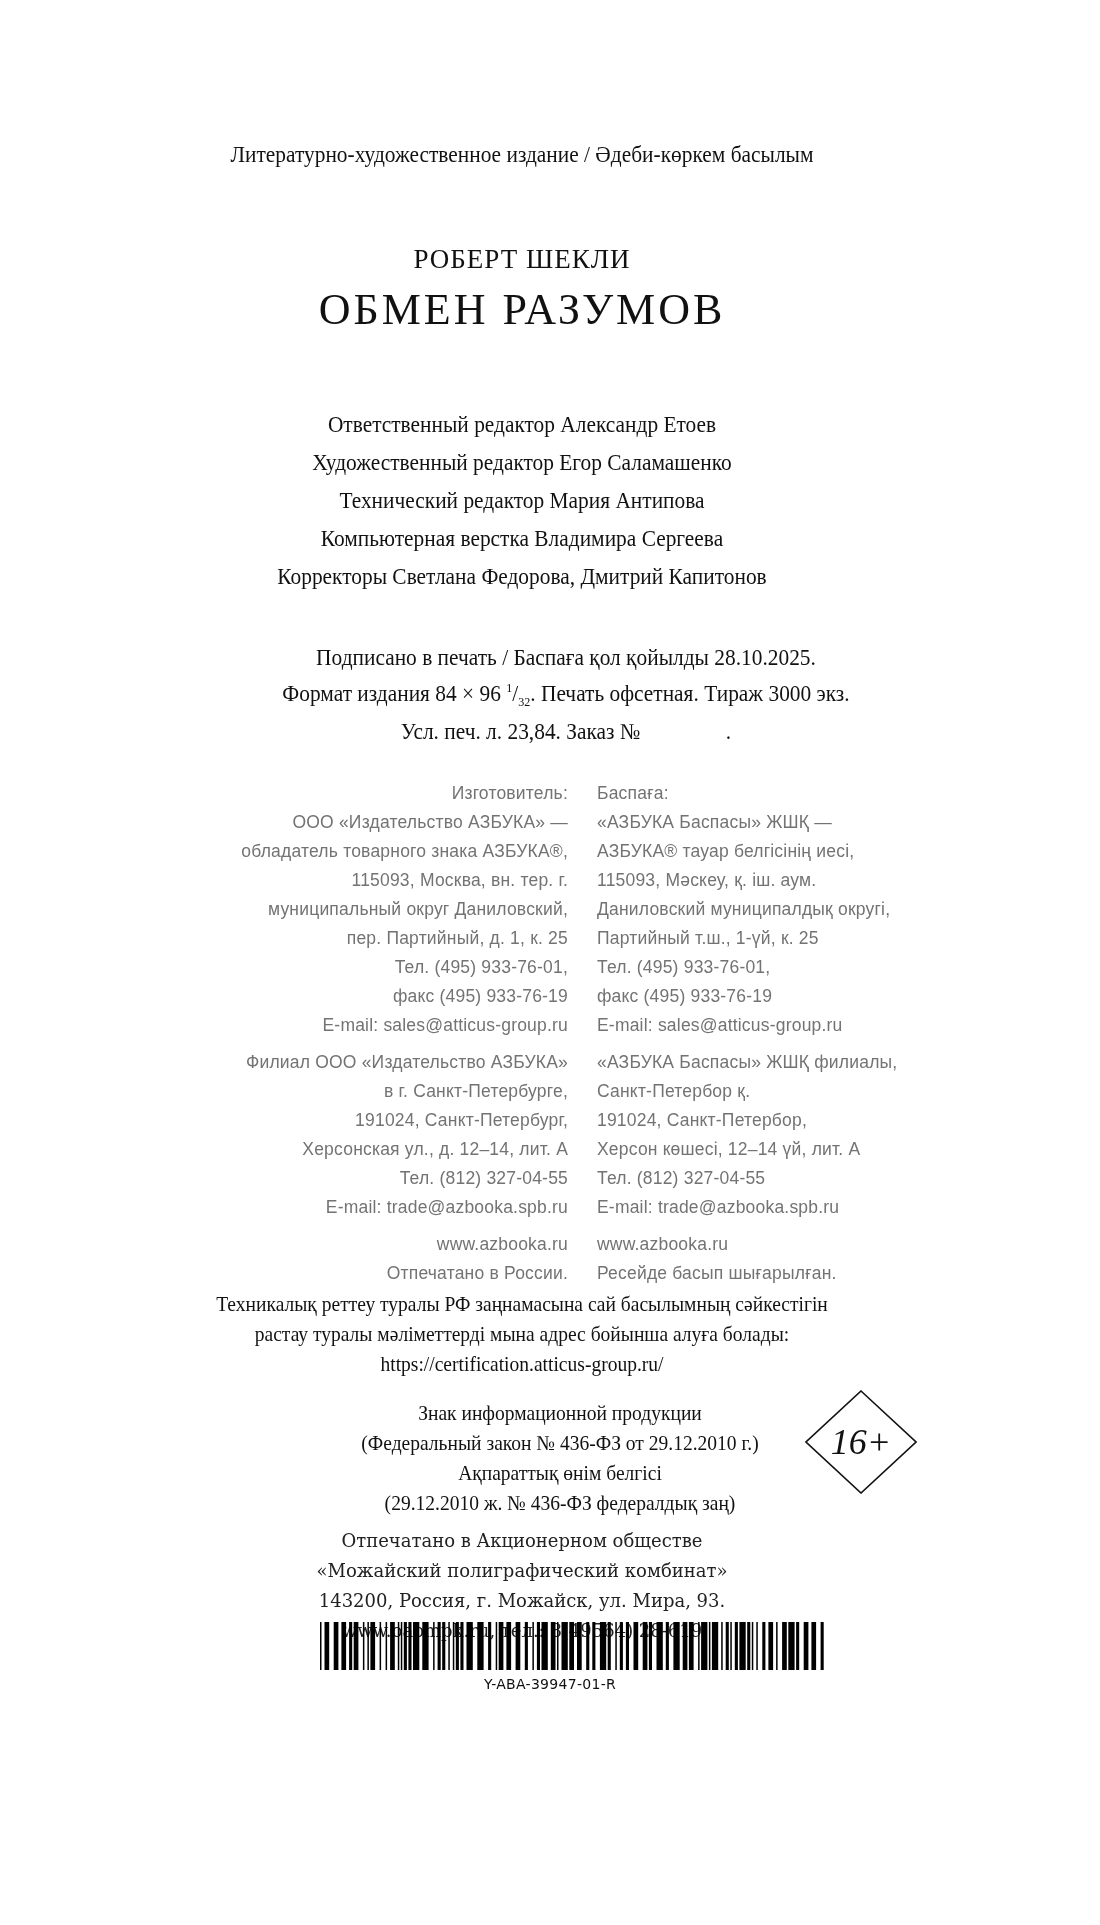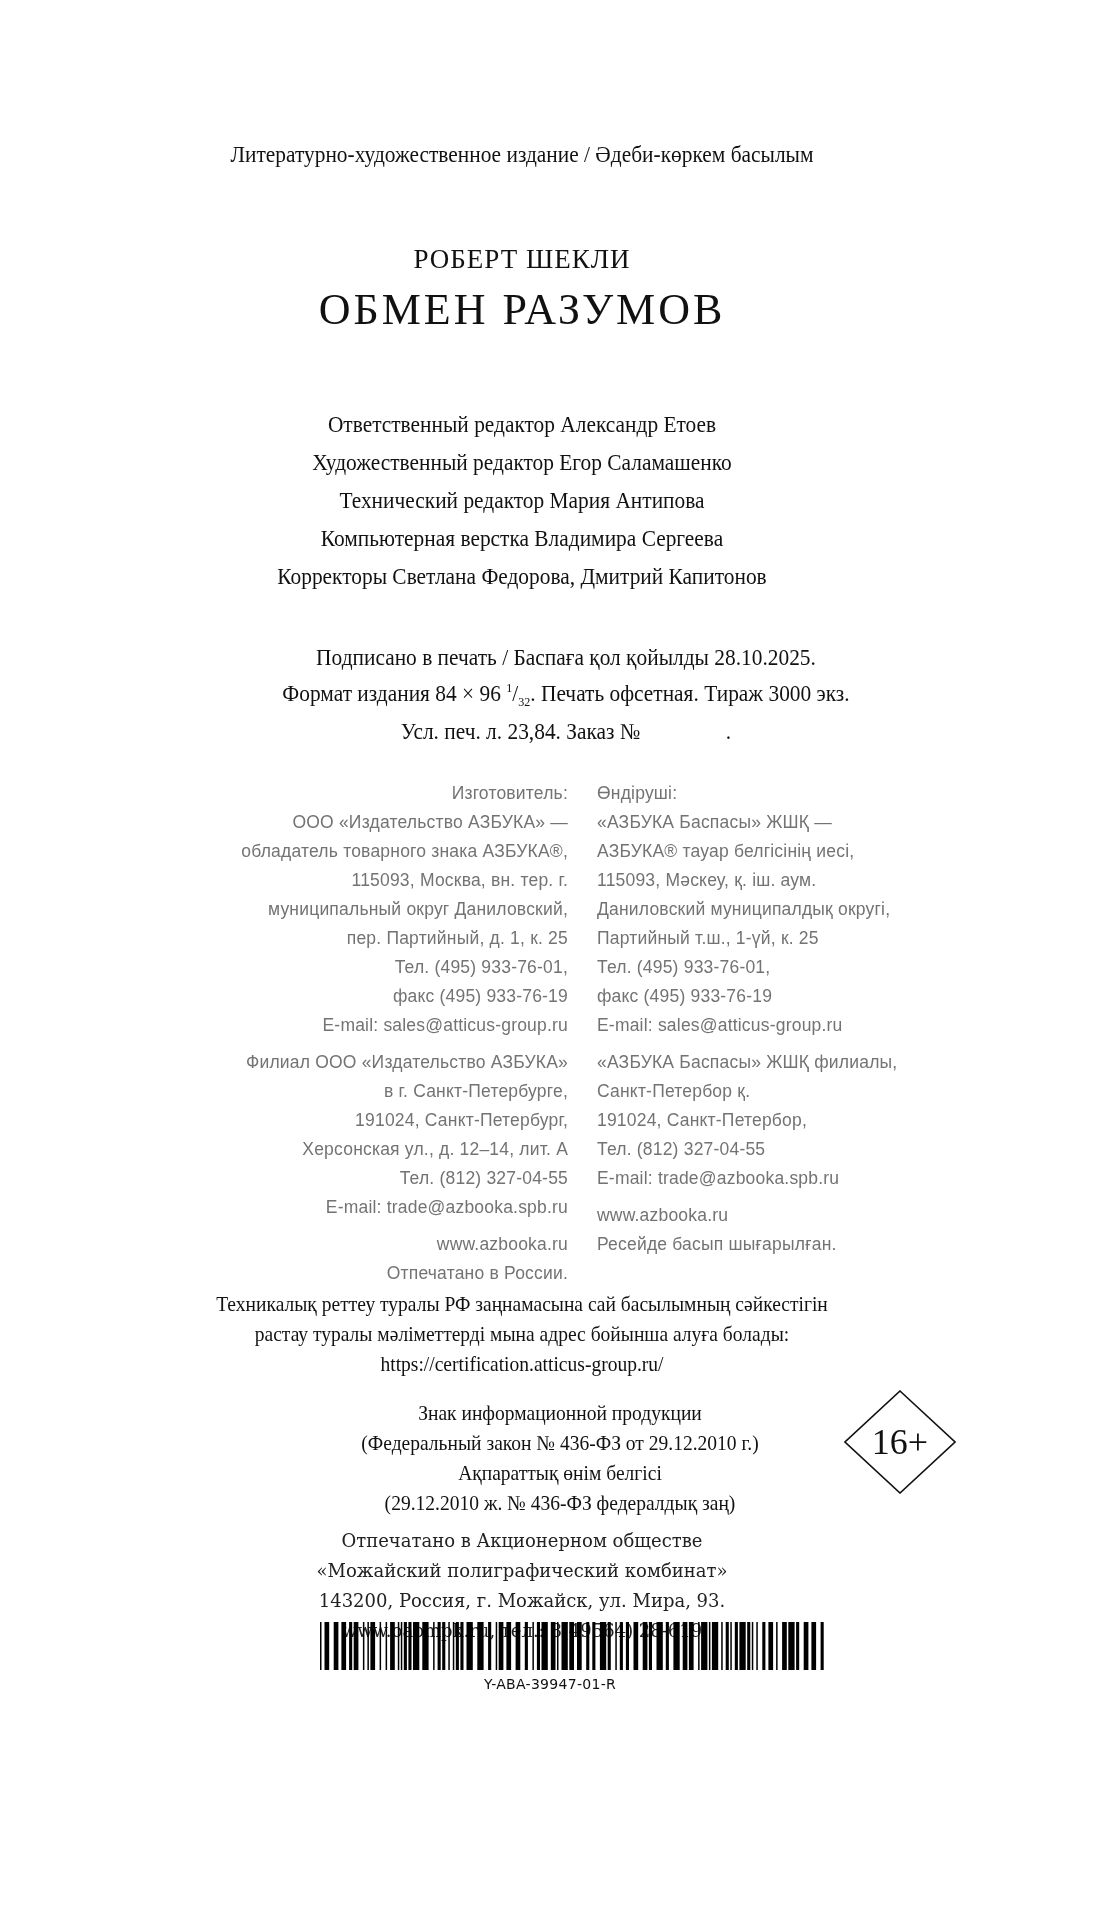--- a/index.html
+++ b/index.html
@@ -29,21 +29,21 @@
   .col-right { position: absolute; left: 597px; width: 420px; text-align: left; }
   .col-line { display: block; white-space: nowrap; font-family: Liberation Sans, sans-serif; font-size: 17.5px; line-height: 29px; color: #737373; letter-spacing: 0.2px; }
   .gap { display: block; height: 8px; }
 
   #cert { top: 1289px; text-align: center; }
   #cert .line { font-size: 21px; line-height: 30px; }
 
   #age-info { top: 1398px; left: 300px; width: 520px; text-align: center; }
   #age-info .line { font-size: 21px; line-height: 30px; }
 
-  #age-badge { position: absolute; left: 844px; top: 1390px; width: 112px; height: 104px; }
+  #age-badge { position: absolute; left: 805px; top: 1390px; width: 112px; height: 104px; font-style: italic; }
   #age-badge svg { position: absolute; left: 0; top: 0; }
   #age-badge span { position: absolute; left: 0; top: 0; width: 112px; height: 104px; display: flex; align-items: center; justify-content: center; font-family: "Liberation Serif", serif; font-size: 36px; }
 
   #printer { top: 1526px; }
   #printer .line { font-family: "DejaVu Serif", serif; font-size: 18px; line-height: 30px; color: #222; }
 
   #barcode { position: absolute; left: 320px; top: 1622px; width: 506px; height: 48px; }
   #barcode-code { position: absolute; top: 1676px; left: 0; width: 1100px; text-align: center; font-family: "DejaVu Sans", sans-serif; font-weight: normal; font-size: 14px; letter-spacing: 0.3px; }
 </style>
 </head>
@@ -85,33 +85,34 @@
   <span class="col-line">191024, Санкт-Петербург,</span>
   <span class="col-line">Херсонская ул., д. 12–14, лит. А</span>
   <span class="col-line">Тел. (812) 327-04-55</span>
   <span class="col-line">E-mail: trade@azbooka.spb.ru</span>
   <span class="gap"></span>
   <span class="col-line">www.azbooka.ru</span>
   <span class="col-line">Отпечатано в России.</span>
 </div>
 
 <div class="col-right" style="top:779px">
-  <span class="col-line">Өндіруші:</span>
+  <span class="col-line">Баспаға:</span>
   <span class="col-line">«АЗБУКА Баспасы» ЖШҚ —</span>
   <span class="col-line">АЗБУКА® тауар белгісінің иесі,</span>
   <span class="col-line">115093, Мәскеу, қ. іш. аум.</span>
   <span class="col-line">Даниловский муниципалдық округі,</span>
   <span class="col-line">Партийный т.ш., 1-үй, к. 25</span>
   <span class="col-line">Тел. (495) 933-76-01,</span>
   <span class="col-line">факс (495) 933-76-19</span>
   <span class="col-line">E-mail: sales@atticus-group.ru</span>
   <span class="gap"></span>
   <span class="col-line">«АЗБУКА Баспасы» ЖШҚ филиалы,</span>
   <span class="col-line">Санкт-Петербор қ.</span>
   <span class="col-line">191024, Санкт-Петербор,</span>
+  <span class="col-line">Херсон көшесі, 12–14 үй, лит. А</span>
   <span class="col-line">Тел. (812) 327-04-55</span>
   <span class="col-line">E-mail: trade@azbooka.spb.ru</span>
   <span class="gap"></span>
   <span class="col-line">www.azbooka.ru</span>
   <span class="col-line">Ресейде басып шығарылған.</span>
 </div>
 
 <div id="cert" class="abs center cond">
   <span class="line c-line">Техникалық реттеу туралы РФ заңнамасына сай басылымның сәйкестігін</span>
   <span class="line c-line">растау туралы мәліметтерді мына адрес бойынша алуға болады:</span>

